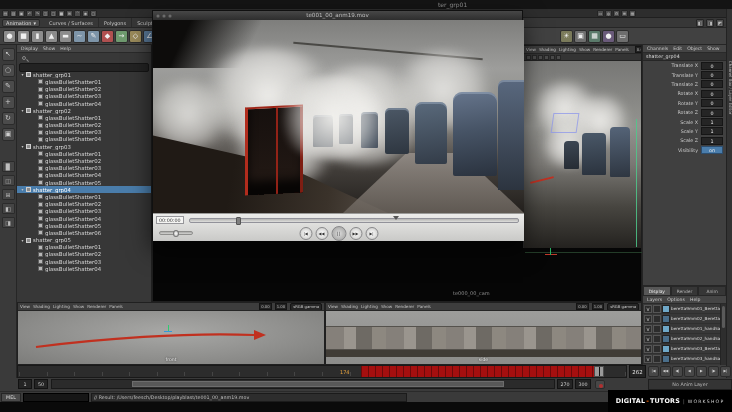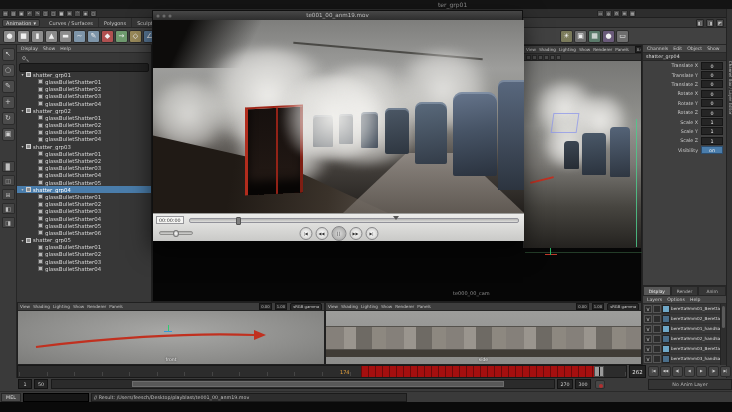--- a/index.html
+++ b/index.html
@@ -759,14 +759,21 @@
     <div class="animlayer">No Anim Layer</div>
   </div>
 
   <div class="command-row">
     <div class="mel-label">MEL</div>
     <input class="cmd-input" style="">
     <div class="cmd-result">// Result: /Users/feesch/Desktop/playblast/te001_00_anm19.mov</div>
   </div>
 
   <div class="bottom-bar"></div>
+  <div class="logo-block">
+    <span class="logo-a">DIGITAL</span>
+    <span class="logo-dash">-</span>
+    <span class="logo-a">TUTORS</span>
+    <span class="logo-div">|</span>
+    <span class="logo-b">WORKSHOP</span>
+  </div>
 
 </div>
 
 </body></html>

